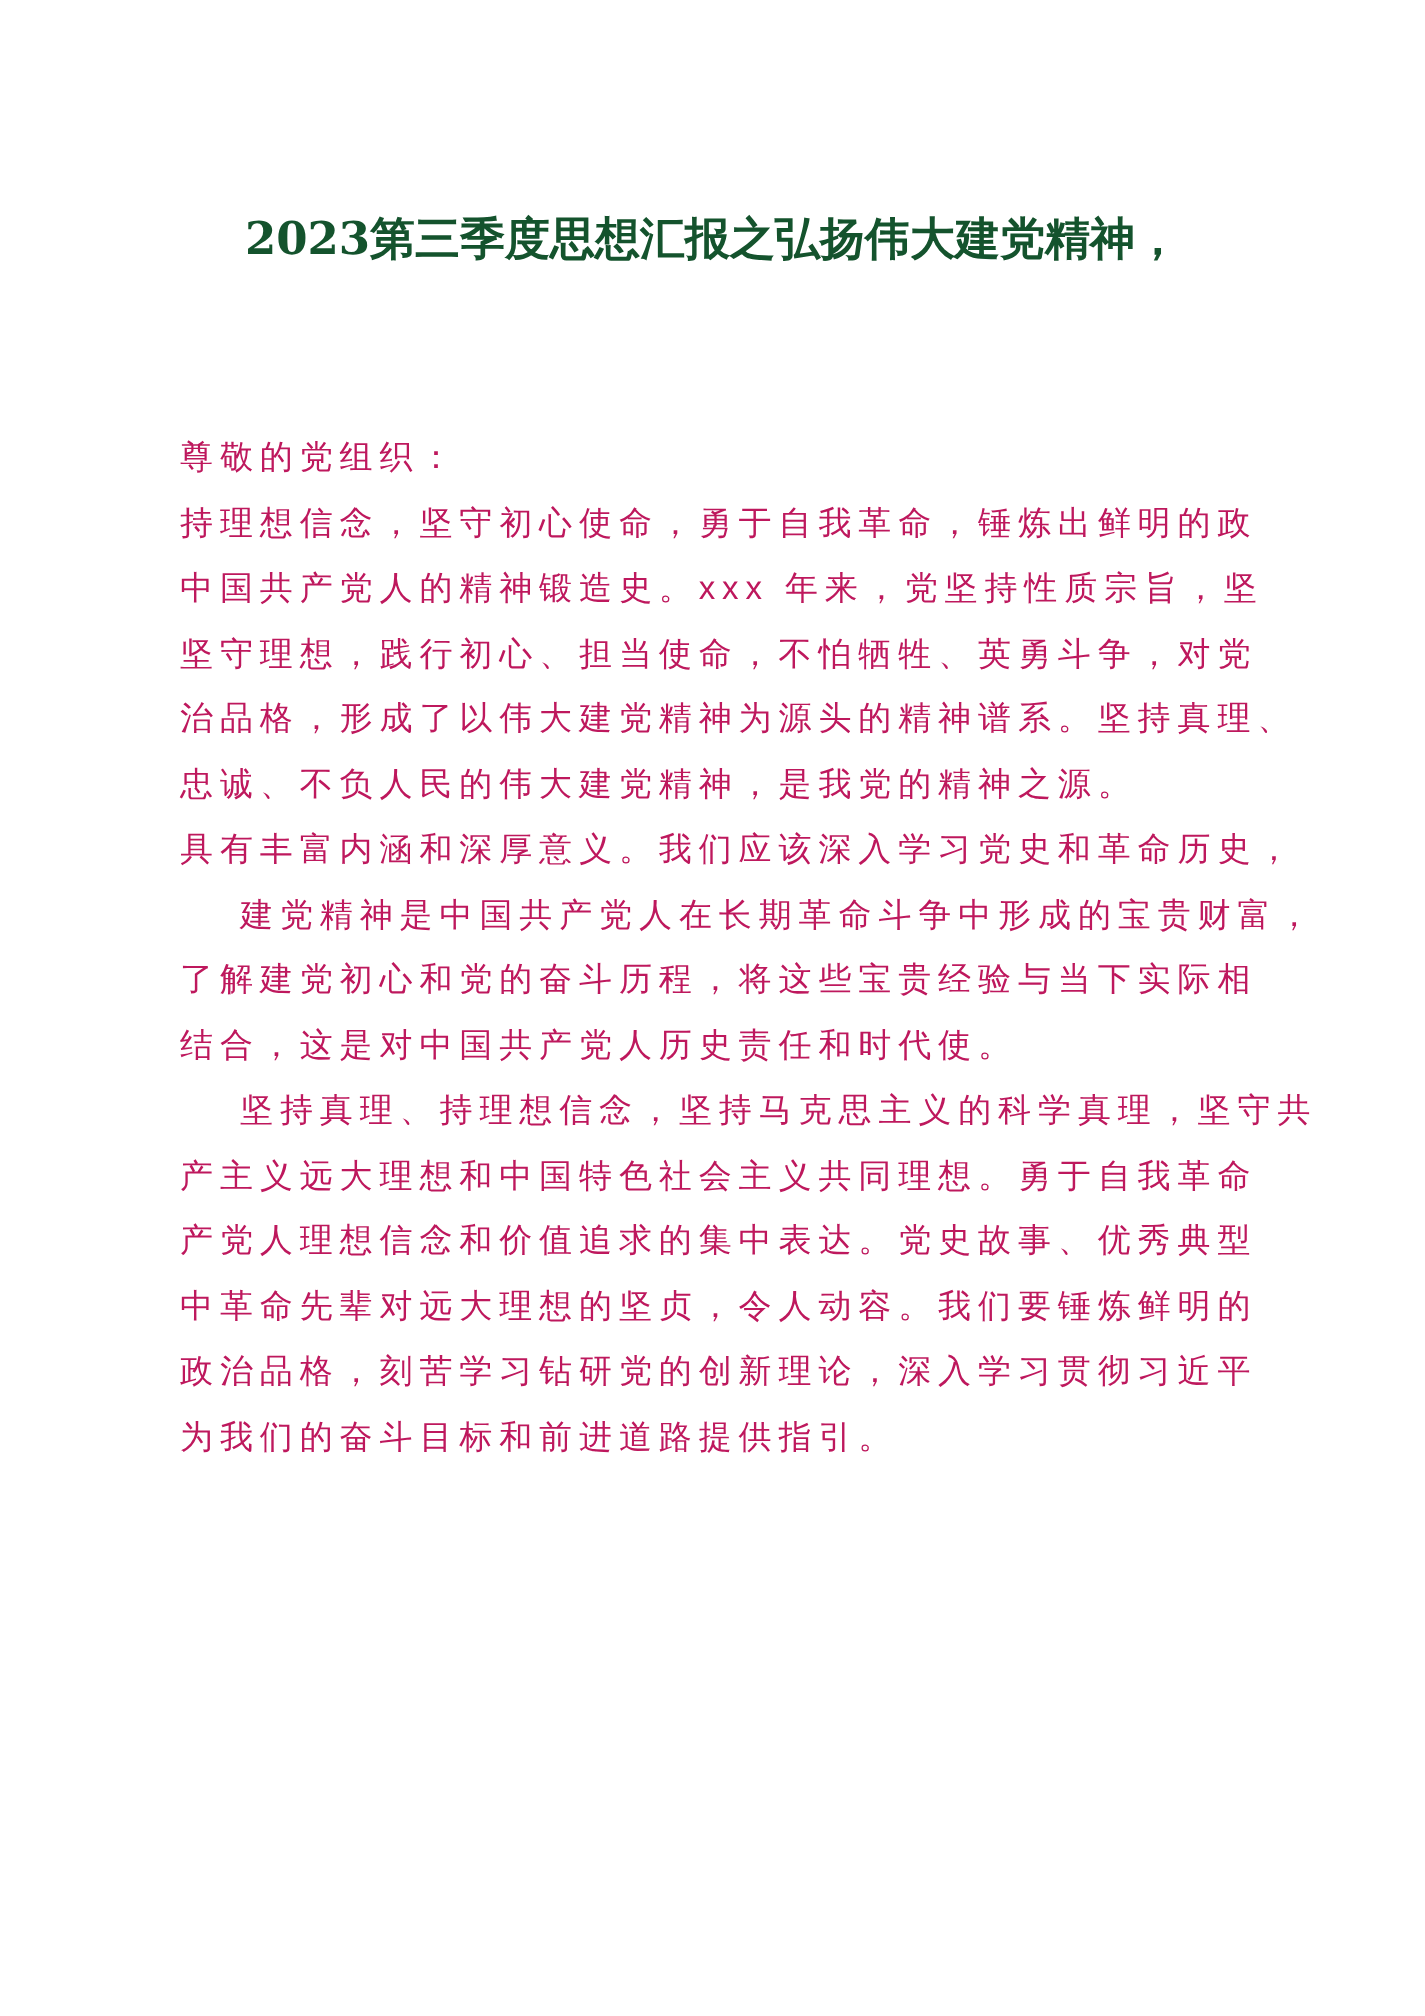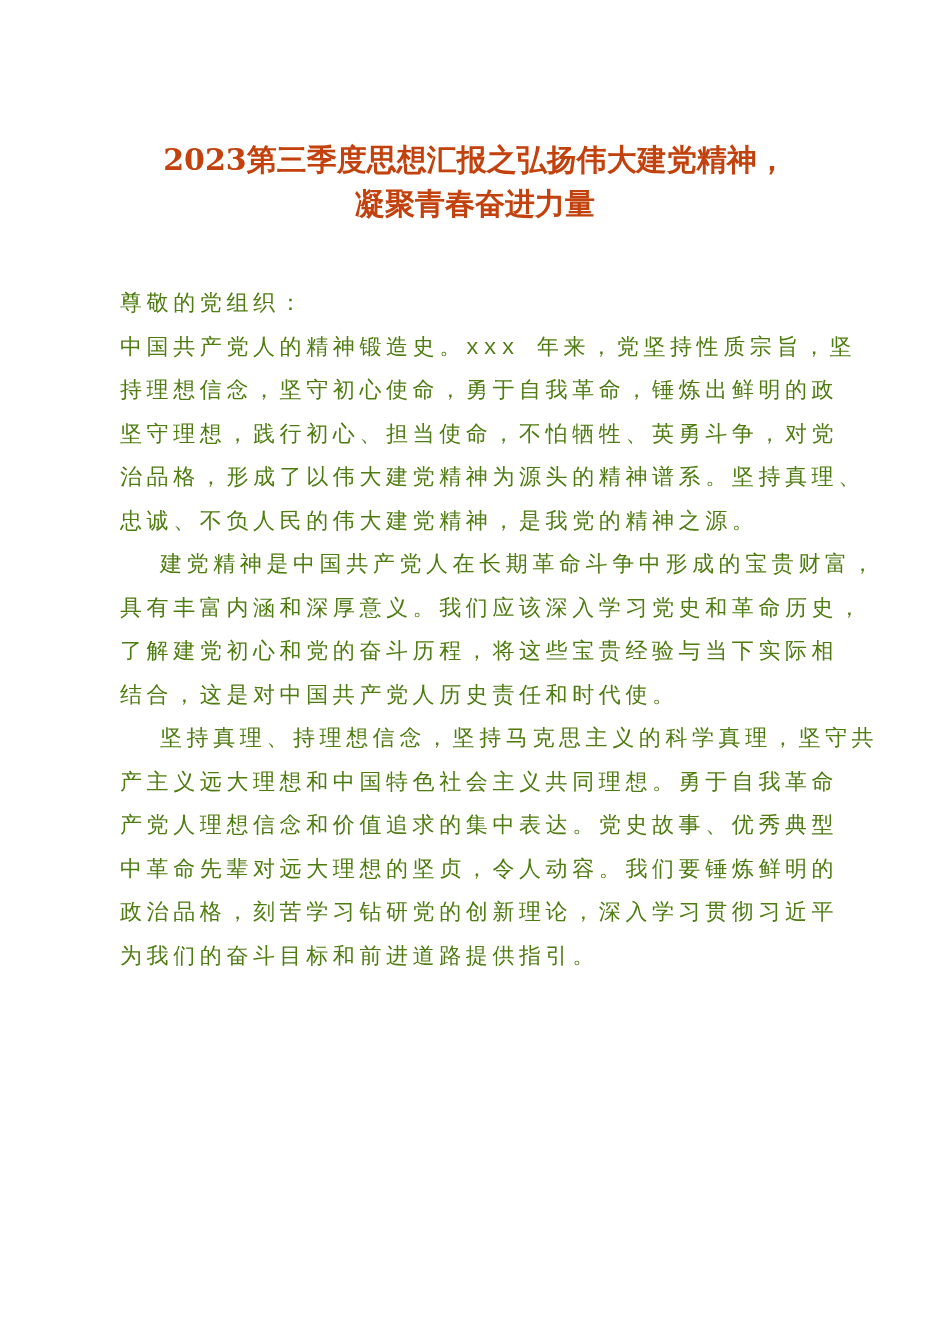--- a/index.html
+++ b/index.html
@@ -29,65 +29,64 @@
       width: 950px;
       text-align: center;
     }
     .title-line {
       font-family: "DejaVu Serif", "Liberation Serif", serif;
       font-weight: bold;
       font-size: 30px;
       line-height: 44px;
       letter-spacing: 0px;
       white-space: nowrap;
-      color: #c2410c;
+      color: #14532d;
     }
     .body-text {
       position: absolute;
       left: 120px;
       width: 720px;
       top: 283px;
     }
     .line {
-      font-family: Liberation Mono, monospace;
+      font-family: Liberation Sans, sans-serif;
       font-size: 22px;
       line-height: 43.5px;
       height: 43.5px;
       white-space: nowrap;
       letter-spacing: 4.6px;
-      color: #4d7c0f;
+      color: #be185d;
     }
     .line.indent {
       padding-left: 40px;
     }
   </style>
 </head>
 <body>
 
 <div class="page">
 
   <div class="title-block">
     <div class="title-line">2023第三季度思想汇报之弘扬伟大建党精神，</div>
-    <div class="title-line">凝聚青春奋进力量</div>
   </div>
 
   <div class="body-text">
     <div class="line">尊敬的党组织：</div>
 
     <div>
+      <div class="line">持理想信念，坚守初心使命，勇于自我革命，锤炼出鲜明的政</div>
       <div class="line">中国共产党人的精神锻造史。xxx 年来，党坚持性质宗旨，坚</div>
-      <div class="line">持理想信念，坚守初心使命，勇于自我革命，锤炼出鲜明的政</div>
       <div class="line">坚守理想，践行初心、担当使命，不怕牺牲、英勇斗争，对党</div>
       <div class="line">治品格，形成了以伟大建党精神为源头的精神谱系。坚持真理、</div>
       <div class="line">忠诚、不负人民的伟大建党精神，是我党的精神之源。</div>
     </div>
 
     <div>
+      <div class="line">具有丰富内涵和深厚意义。我们应该深入学习党史和革命历史，</div>
       <div class="line indent">建党精神是中国共产党人在长期革命斗争中形成的宝贵财富，</div>
-      <div class="line">具有丰富内涵和深厚意义。我们应该深入学习党史和革命历史，</div>
       <div class="line">了解建党初心和党的奋斗历程，将这些宝贵经验与当下实际相</div>
       <div class="line">结合，这是对中国共产党人历史责任和时代使。</div>
     </div>
 
     <div>
       <div class="line indent">坚持真理、持理想信念，坚持马克思主义的科学真理，坚守共</div>
       <div class="line">产主义远大理想和中国特色社会主义共同理想。勇于自我革命</div>
       <div class="line">产党人理想信念和价值追求的集中表达。党史故事、优秀典型</div>
       <div class="line">中革命先辈对远大理想的坚贞，令人动容。我们要锤炼鲜明的</div>
       <div class="line">政治品格，刻苦学习钻研党的创新理论，深入学习贯彻习近平</div>

